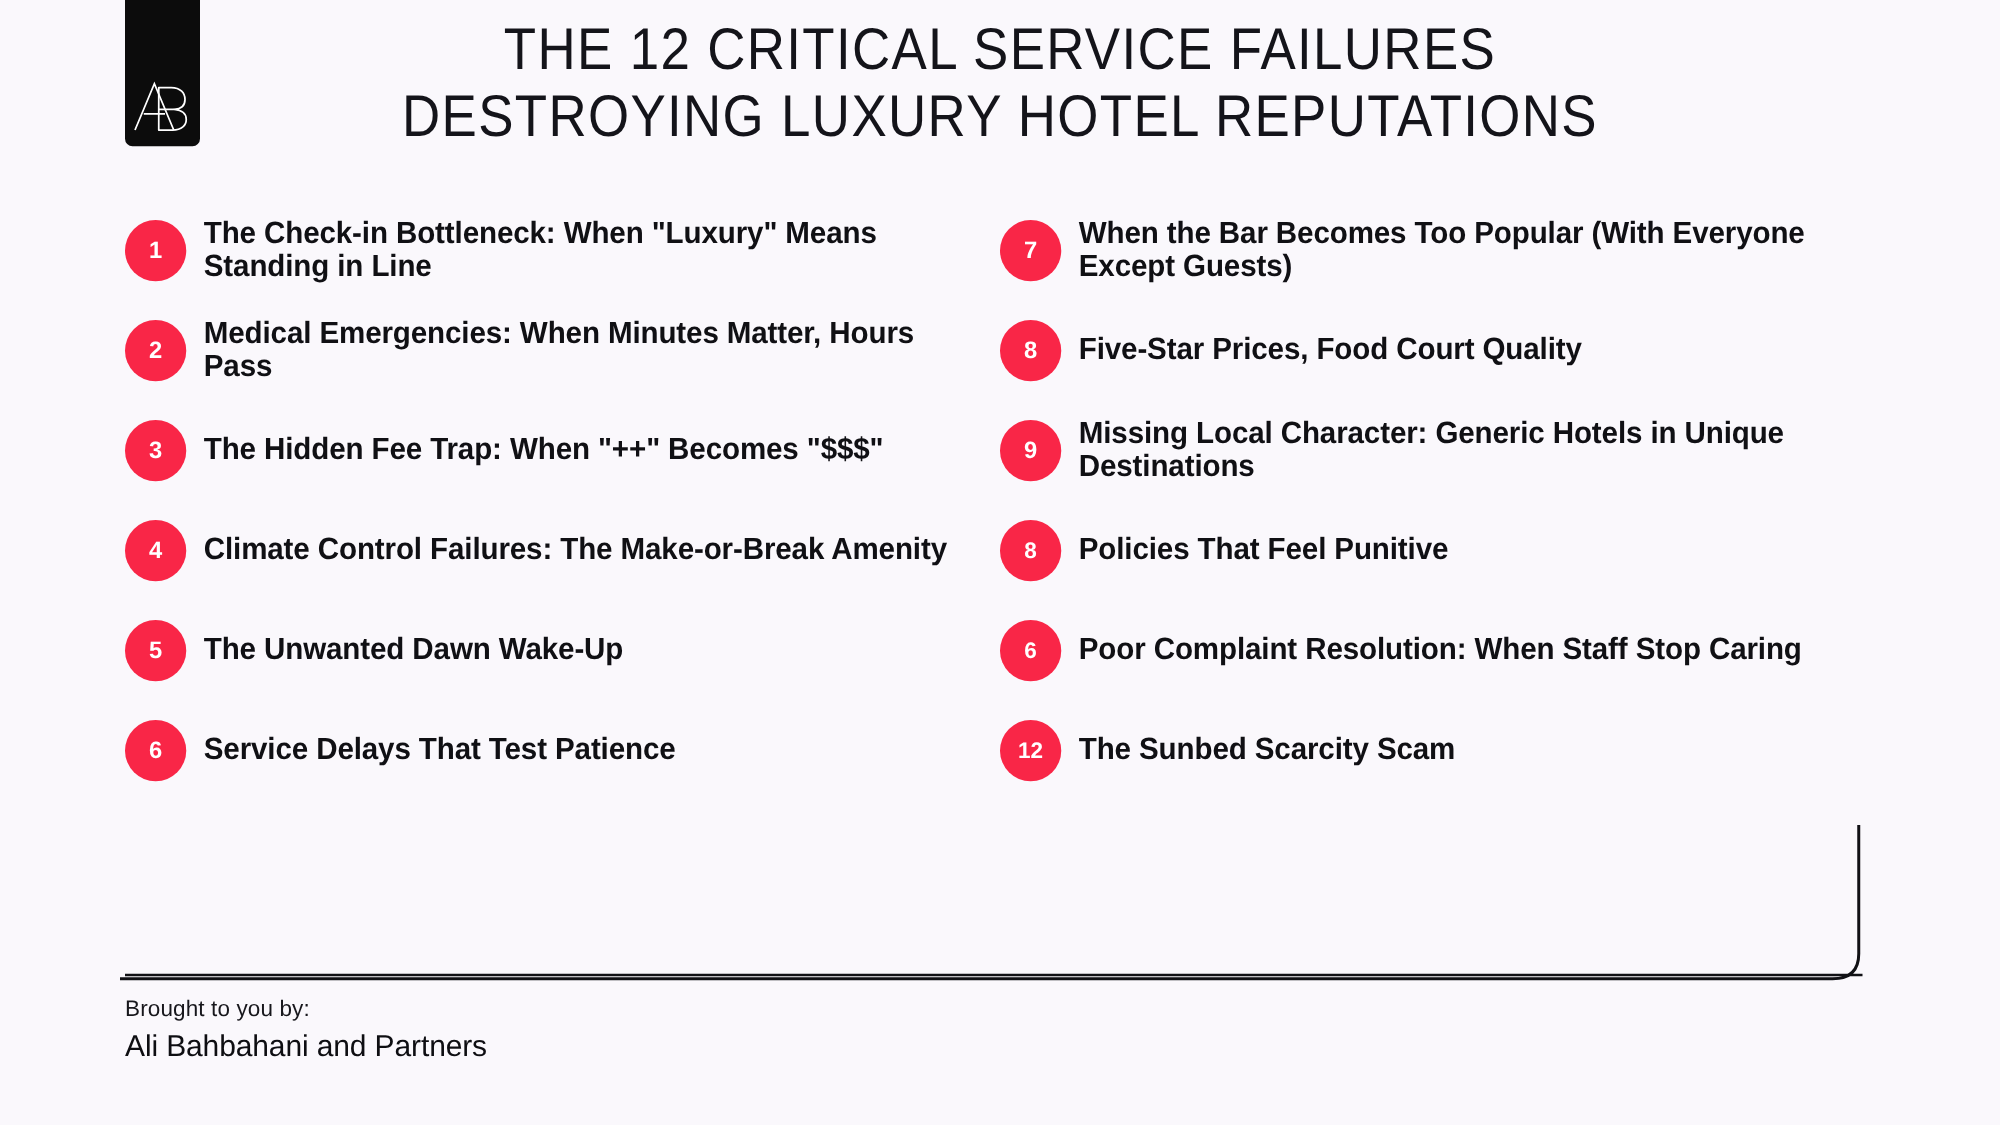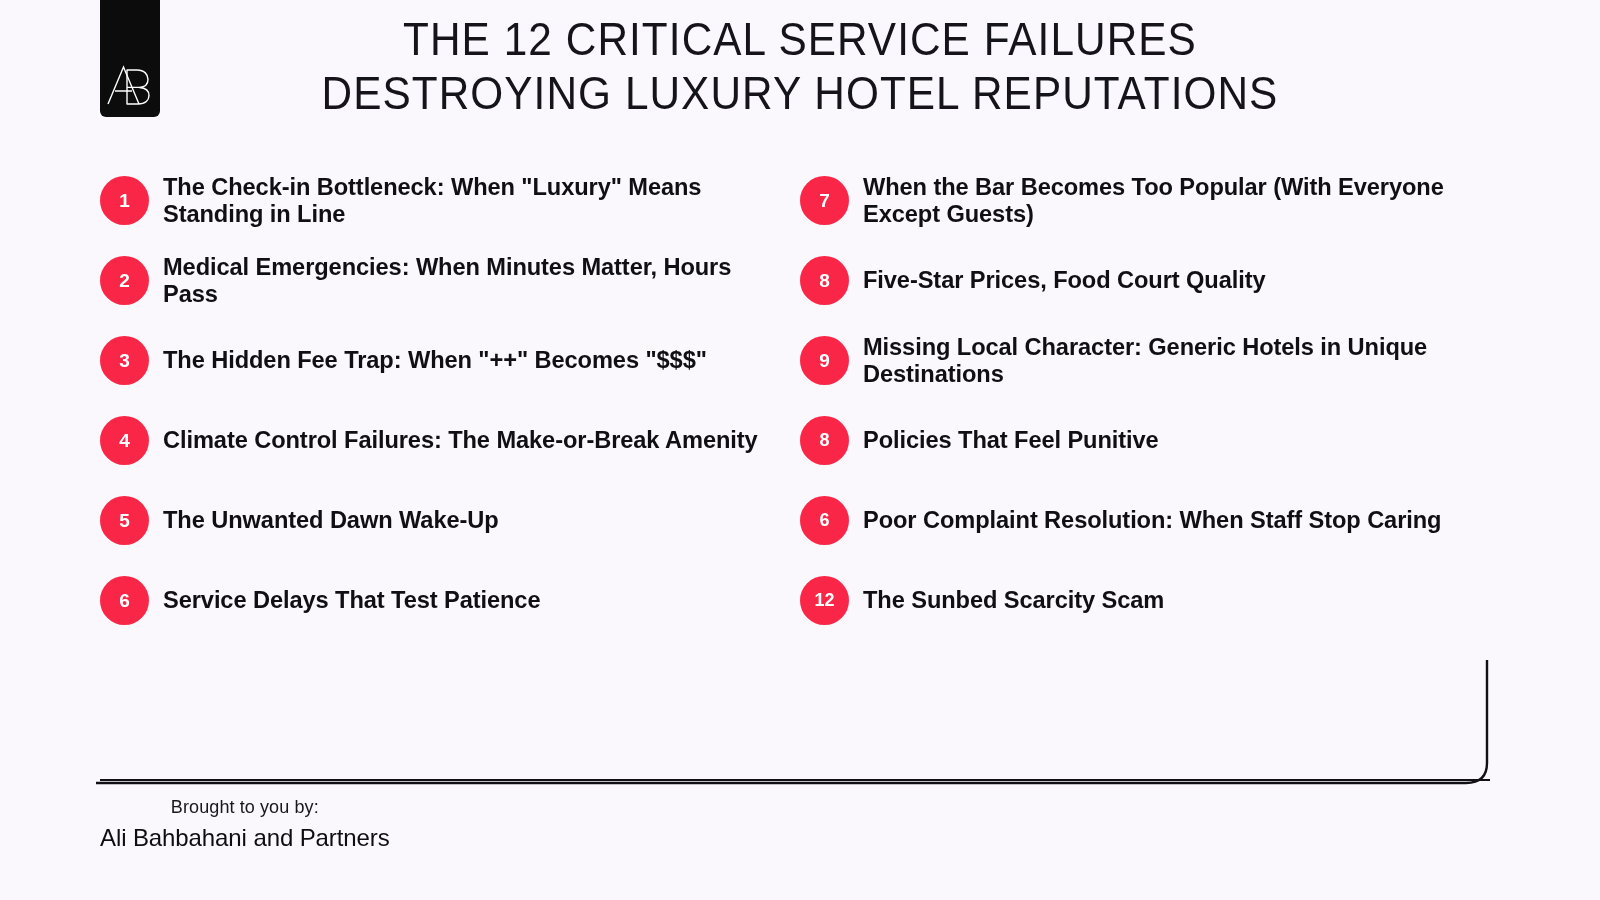--- a/index.html
+++ b/index.html
@@ -106,21 +106,21 @@
 
   
   .footer-rule {
     position:absolute;
     left:100px; top:779px;
     width:1390px; height:2px;
     background:#111115;
   }
   .footer {
     position:absolute;
-    left:100px; top:795px;text-align:center;
+    left:100px; top:795px;
   }
   .footer-pre {
     font-size:18px;
     line-height:24px;
     font-weight:400;
     color:#17171C;
     letter-spacing:0.1px;
   }
   .footer-name {
     font-size:24px;

